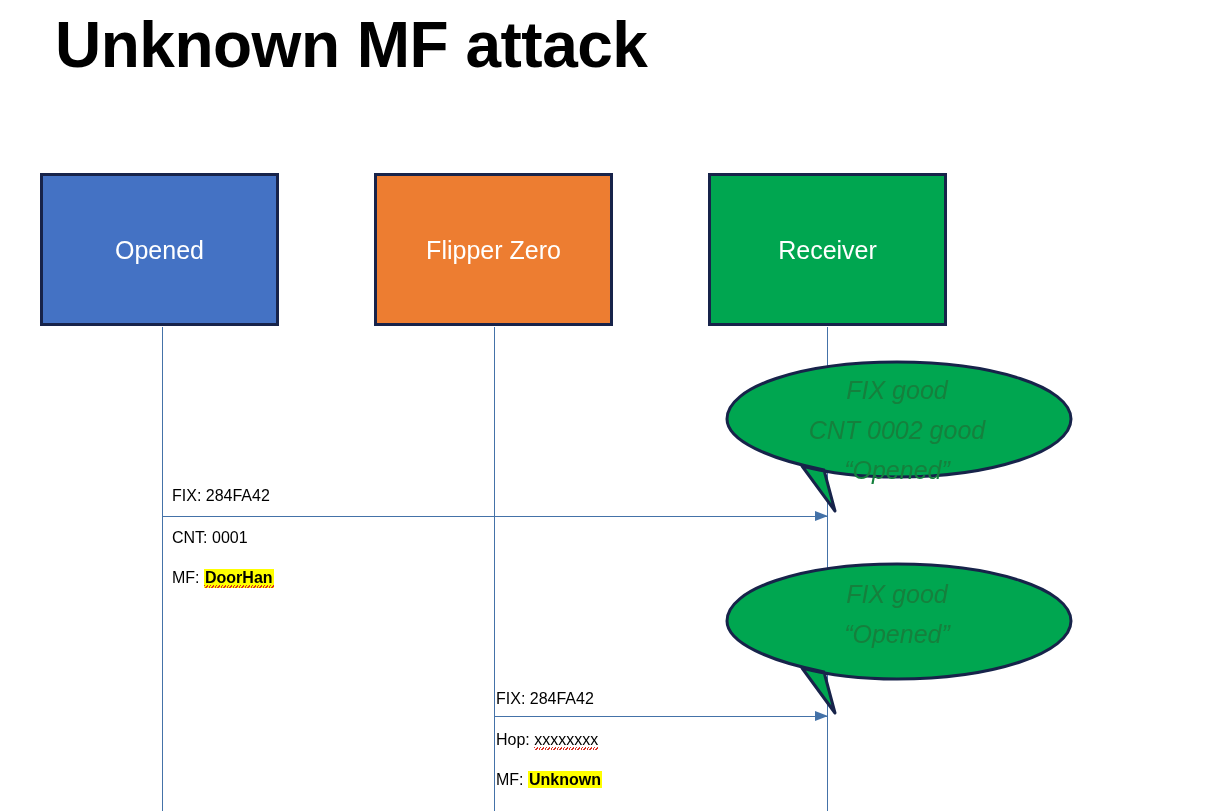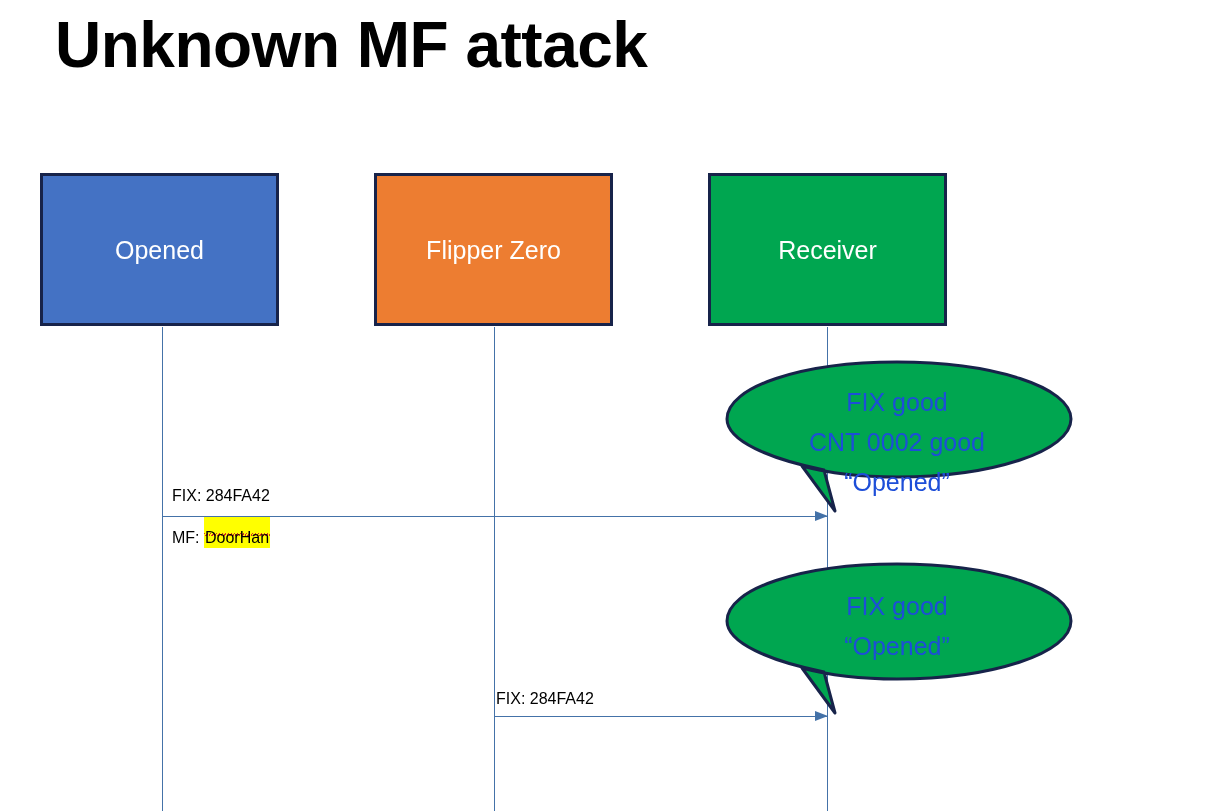--- a/index.html
+++ b/index.html
@@ -94,44 +94,46 @@
     white-space: nowrap;
   }
   .msg-text .line { display: block; }
   .msg-text.first-above  { left: 172px; top: 476px; }
   .msg-text.first-below  { left: 172px; top: 518px; }
   .msg-text.second-above { left: 496px; top: 679px; }
   .msg-text.second-below { left: 496px; top: 720px; }
 
   .hl {
     background: #ffff00;
-    padding: 12px 1px;
+    padding: 0 1px;
+    font-weight: bold;
   }
   .squiggle {
     background-image: repeating-linear-gradient(
       125deg, #d93025 0 1.2px, rgba(0,0,0,0) 1.2px 2.6px);
     background-position: 0 1.02em;
     background-size: 6px 3px;
     background-repeat: repeat-x;
     padding-bottom: 2px;
   }
 
   
   .callout { position: absolute; }
   .callout svg { display: block; overflow: visible; }
   .callout .callout-text {
     position: absolute;
     left: 0;
-    top: 12px;
+    top: 0;
     width: 348px;
     text-align: center;
-    color: #1d4ed8;
+    color: #15803d;
     font-size: 25px;
     line-height: 40px;
     pointer-events: none;
+    font-style: italic;
   }
   .callout .callout-text .line { display: block; }
   .callout.bubble-one { left: 723px; top: 361px; }
   .callout.bubble-one .callout-text { padding-top: 9px; }
   .callout.bubble-two { left: 723px; top: 563px; }
   .callout.bubble-two .callout-text { padding-top: 11px; }
 </style>
 </head>
 <body>
 
@@ -153,30 +155,39 @@
     <span class="actor-label">Receiver</span>
   </div>
 
   <div class="msg-arrow first">
     <span class="arrow-head"></span>
   </div>
   <div class="msg-text first-above">
     <span class="line">FIX: 284FA42</span>
   </div>
   <div class="msg-text first-below">
+    <span class="line">CNT: 0001</span>
     <span class="line">
       <span>MF: </span><span class="hl squiggle">DoorHan</span>
     </span>
   </div>
 
   <div class="msg-arrow second">
     <span class="arrow-head"></span>
   </div>
   <div class="msg-text second-above">
     <span class="line">FIX: 284FA42</span>
+  </div>
+  <div class="msg-text second-below">
+    <span class="line">
+      <span>Hop: </span><span class="squiggle">xxxxxxxx</span>
+    </span>
+    <span class="line">
+      <span>MF: </span><span class="hl">Unknown</span>
+    </span>
   </div>
 
   <div class="callout bubble-one">
     <svg width="352" height="156" viewBox="0 0 352 156">
       <path d="M 174 1
                C 270 1, 348 26, 348 58
                C 348 90, 270 116, 174 116
                C 138 116, 105 112, 79 105
                L 112 150
                L 101 109

